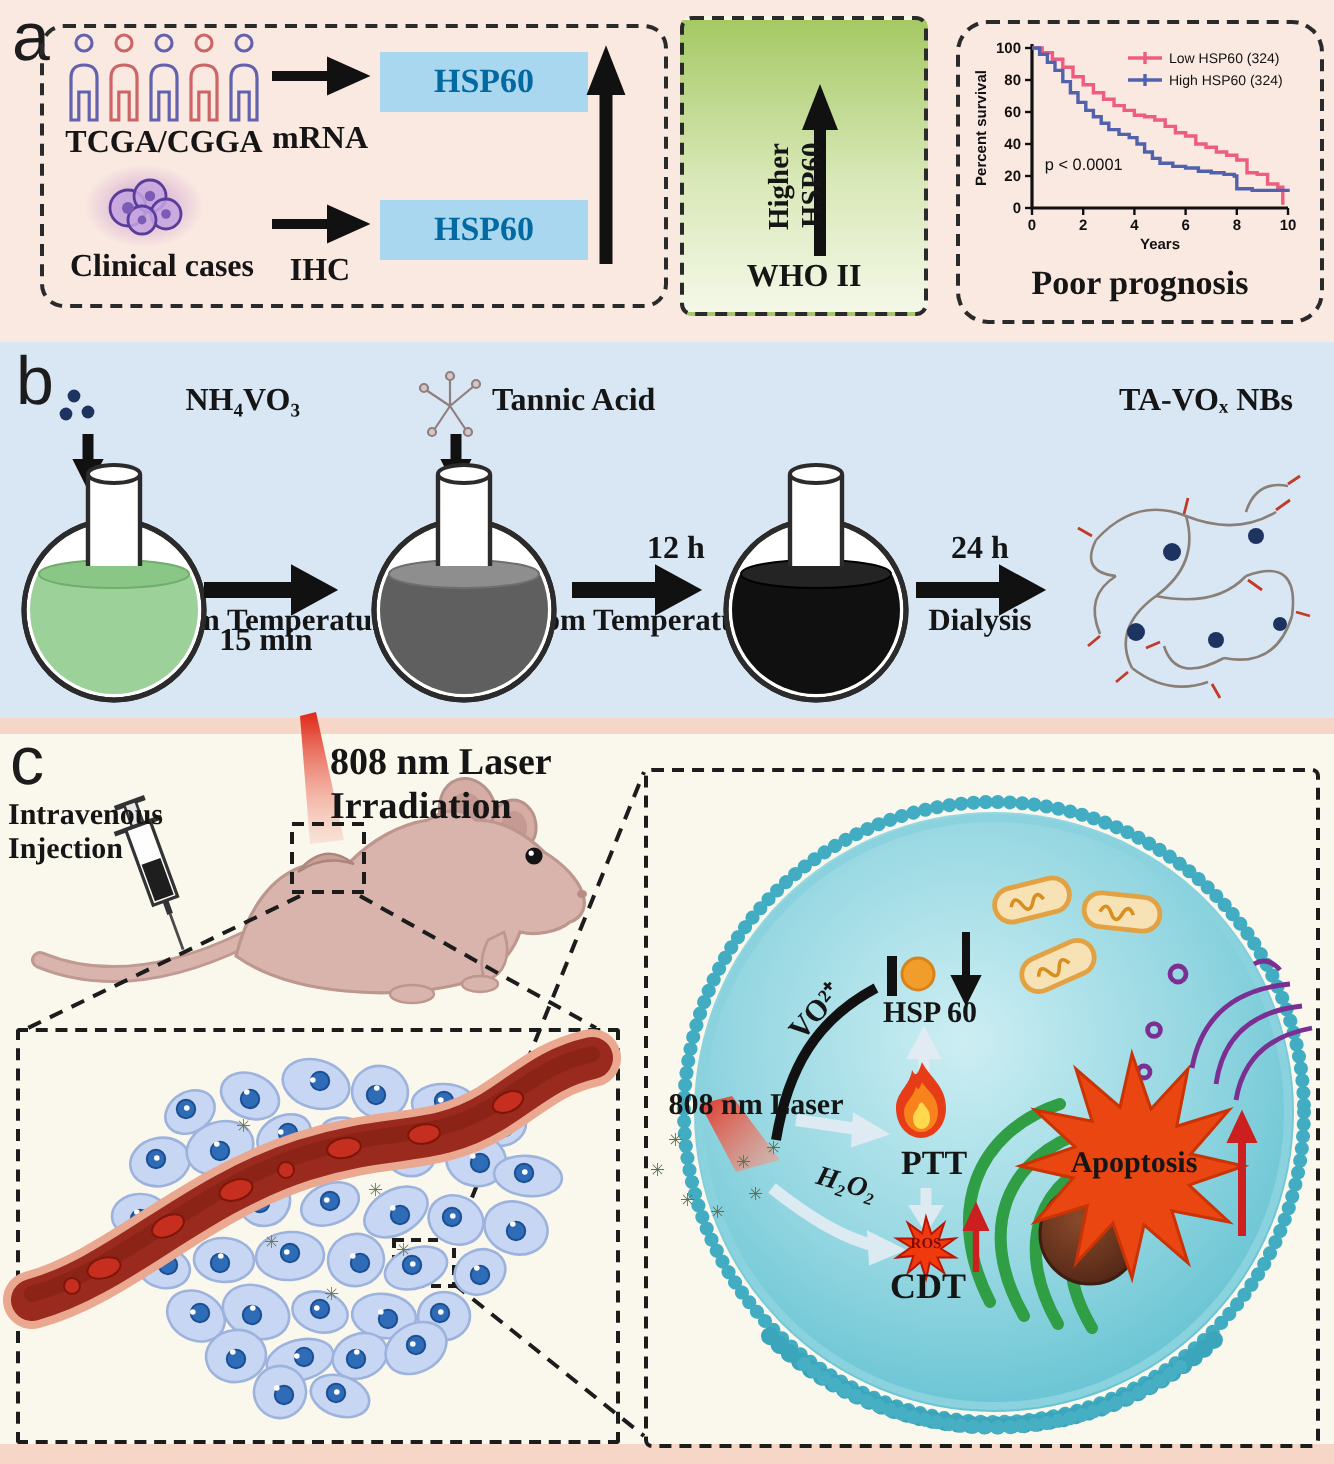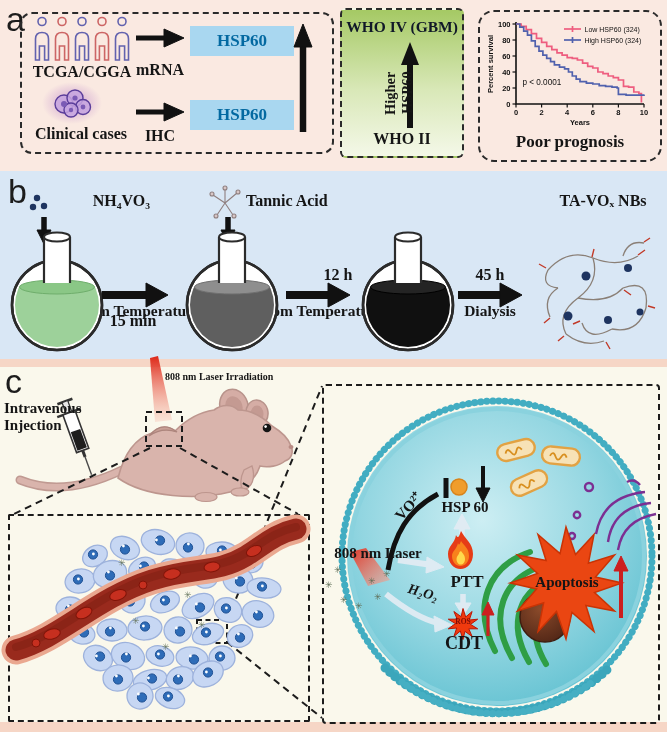--- a/index.html
+++ b/index.html
@@ -83,21 +83,20 @@
         <path d="M136,38 H168" stroke-width="5"></path>
           <polygon points="184,38 164,29 164,47"></polygon>
         <path d="M136,112 H168" stroke-width="5"></path>
           <polygon points="184,112 164,103 164,121"></polygon>
         <path d="M303,132 V44" stroke-width="6.5"></path>
           <polygon points="303,24 294,47 312,47"></polygon>
       </g>
     </svg>
 
     <div id="grade-box" class="dashedbox" style="left:340px;top:8px;width:120px;height:146px;border-radius:6px;">
-      <div class="abs lbl" style="left:0;top:8px;width:100%;font-size:15.5px;color:#101828;">WHO IV (GBM)</div>
       <svg style="left:0;top:0;" width="120" height="146" viewBox="0 0 120 146">
         <path d="M68,118 V52" stroke="#111" stroke-width="6"></path>
           <polygon points="68,32 59,55 77,55" fill="#111"></polygon>
       </svg>
       <div class="abs lbl vtext" style="left:40px;top:40px;height:86px;width:18px;font-size:14.5px;">Higher HSP60</div>
       <div class="abs lbl" style="left:0;bottom:8px;width:100%;font-size:16px;">WHO II</div>
     </div>
 
     <div class="dashedbox" style="left:478px;top:10px;width:180px;height:148px;border-radius:16px;"></div>
     <svg id="km-svg" style="left:486px;top:16px;" width="168" height="114" viewBox="0 0 168 114">
@@ -145,21 +144,21 @@
 
   <div id="panel-b" class="panel">
     <div class="abs letter" style="left:8px;top:3px;">b</div>
     <div class="abs lbl" style="left:60px;top:21px;width:90px;font-size:16px;text-align:right;">NH₄VO₃</div>
     <div class="abs lbl" style="left:246px;top:21px;width:100px;font-size:16px;text-align:left;">Tannic Acid</div>
     <div class="abs lbl" style="left:544px;top:21px;width:118px;font-size:16px;">TA-VOₓ NBs</div>
     <div class="abs lbl" style="left:103px;top:95px;width:60px;font-size:16px;margin-top:46px;">15 min</div>
     <div class="abs lbl" style="left:70px;top:131px;width:130px;font-size:15.5px;">Room Temperature</div>
     <div class="abs lbl" style="left:296px;top:95px;width:44px;font-size:16px;margin-left:20px;">12 h</div>
     <div class="abs lbl" style="left:253px;top:131px;width:130px;font-size:15.5px;">Room Temperature</div>
-    <div class="abs lbl" style="left:462px;top:95px;width:56px;font-size:16px;">45 h</div>
+    <div class="abs lbl" style="left:462px;top:95px;width:56px;font-size:16px;">24 h</div>
     <div class="abs lbl" style="left:459px;top:131px;width:62px;font-size:15.5px;">Dialysis</div>
 
     <svg style="left:0;top:0;" width="667" height="190" viewBox="0 0 667 190">
       <defs>
         <clipPath id="fl1">
             <circle cx="57" cy="134" r="42"></circle>
           </clipPath>
         <clipPath id="fl2">
             <circle cx="232" cy="134" r="42"></circle>
           </clipPath>
@@ -561,21 +560,21 @@
       <g stroke="#cc1f1f" fill="#cc1f1f">
         <path d="M621,252 V202" stroke-width="4"></path>
           <polygon points="621,190 614,205 628,205"></polygon>
         <path d="M488,270 V246" stroke-width="3.2"></path>
           <polygon points="488,236 482,249 494,249"></polygon>
       </g>
     </g>
   </svg>
 
   <div class="abs letter" style="left:5px;top:364px;">c</div>
-  <div class="abs lbl" style="left:165px;top:371px;width:152px;font-size:10px;text-align:left;">808 nm Laser Irradiation</div>
+  <div class="abs lbl" style="left:165px;top:371px;width:152px;font-size:19px;text-align:left;">808 nm Laser Irradiation</div>
   <div class="abs lbl" style="left:4px;top:400px;width:136px;font-size:15px;text-align:left;">Intravenous Injection</div>
   <div class="abs lbl" style="left:324px;top:545px;width:108px;font-size:15px;">808 nm Laser</div>
   <div class="abs lbl" style="left:386px;top:498px;width:46px;font-size:15px;transform:rotate(-48deg);">VO²⁺</div>
   <div class="abs lbl" style="left:426px;top:499px;width:78px;font-size:15px;">HSP 60</div>
   <div class="abs lbl" style="left:436px;top:572px;width:62px;font-size:17px;">PTT</div>
   <div class="abs lbl" style="left:396px;top:585px;width:54px;font-size:14px;font-style:italic;transform:rotate(16deg);">H₂O₂</div>
   <div class="abs lbl" style="left:449px;top:618px;width:28px;font-size:7.5px;color:#7d0c06;">ROS</div>
   <div class="abs lbl" style="left:432px;top:633px;width:64px;font-size:18px;">CDT</div>
   <div class="abs lbl" style="left:508px;top:574px;width:118px;font-size:15px;">Apoptosis</div>
 

